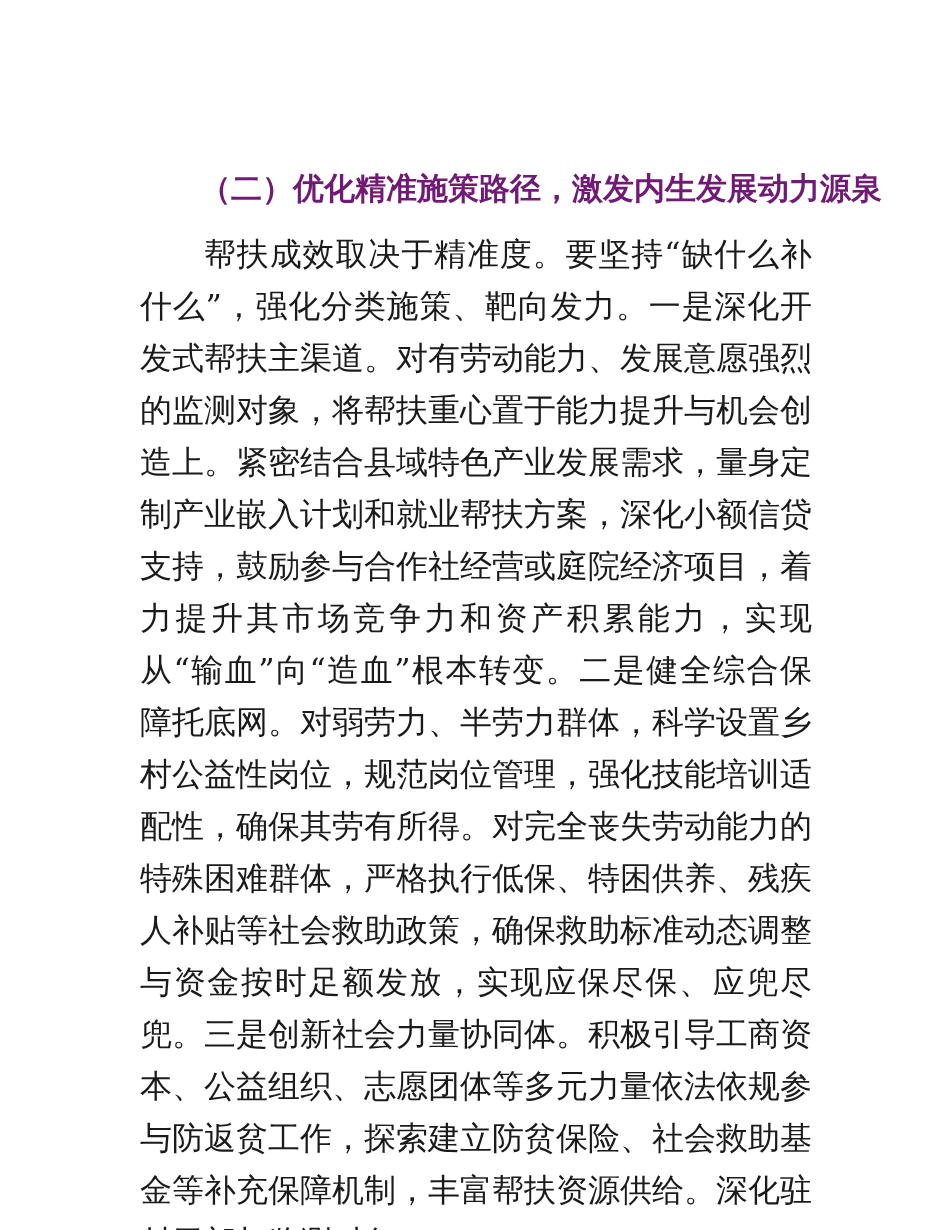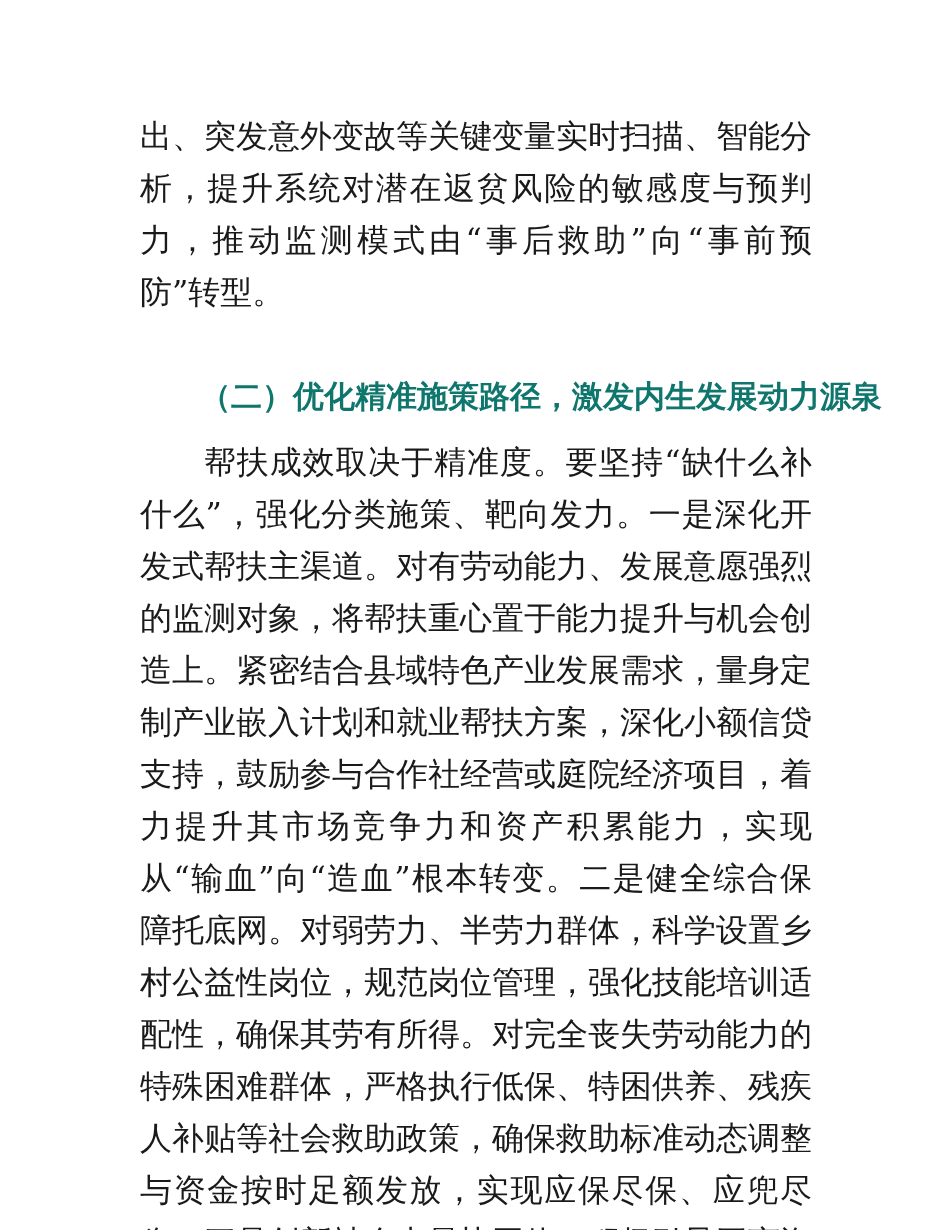--- a/index.html
+++ b/index.html
@@ -41,37 +41,36 @@
   }
   .para.indent {
     text-indent: 64px;
   }
   
   .heading {
     font-family: "DejaVu Sans", "Liberation Sans", sans-serif;
     font-size: 31px;
     line-height: 52px;
     font-weight: bold;
-    color: #0f766e;
+    color: #701a75;
     text-align: left;
     text-indent: 60px;
     margin: 0;
     padding: 0;
     white-space: nowrap;
   }
   .spacer-before-heading { height: 52px; }
   .spacer-after-heading  { height: 14px; }
 </style>
 </head>
 <body>
 
 <div class="page">
   <div class="content">
 
-    <p class="para continued">出、突发意外变故等关键变量实时扫描、智能分析，提升系统对潜在返贫风险的敏感度与预判力，推动监测模式由“事后救助”向“事前预防”转型。</p>
 
     <div class="spacer-before-heading"></div>
 
     <h2 class="heading">（二）优化精准施策路径，激发内生发展动力源泉</h2>
 
     <div class="spacer-after-heading"></div>
 
     <p class="para indent">帮扶成效取决于精准度。要坚持“缺什么补什么”，强化分类施策、靶向发力。一是深化开发式帮扶主渠道。对有劳动能力、发展意愿强烈的监测对象，将帮扶重心置于能力提升与机会创造上。紧密结合县域特色产业发展需求，量身定制产业嵌入计划和就业帮扶方案，深化小额信贷支持，鼓励参与合作社经营或庭院经济项目，着力提升其市场竞争力和资产积累能力，实现从“输血”向“造血”根本转变。二是健全综合保障托底网。对弱劳力、半劳力群体，科学设置乡村公益性岗位，规范岗位管理，强化技能培训适配性，确保其劳有所得。对完全丧失劳动能力的特殊困难群体，严格执行低保、特困供养、残疾人补贴等社会救助政策，确保救助标准动态调整与资金按时足额发放，实现应保尽保、应兜尽兜。三是创新社会力量协同体。积极引导工商资本、公益组织、志愿团体等多元力量依法依规参与防返贫工作，探索建立防贫保险、社会救助基金等补充保障机制，丰富帮扶资源供给。深化驻村干部与监测对象</p>
 
   </div>

